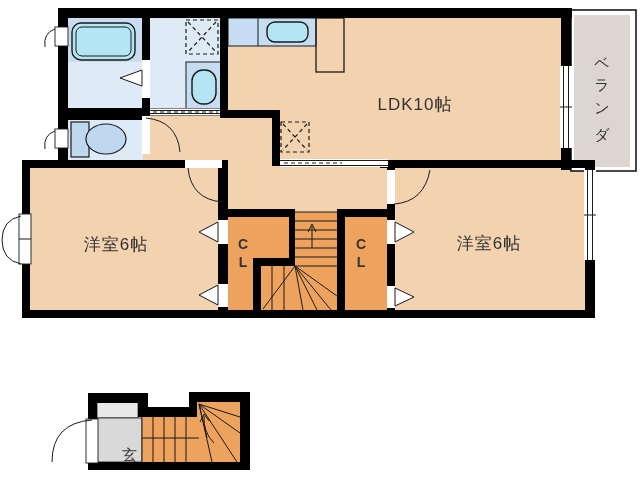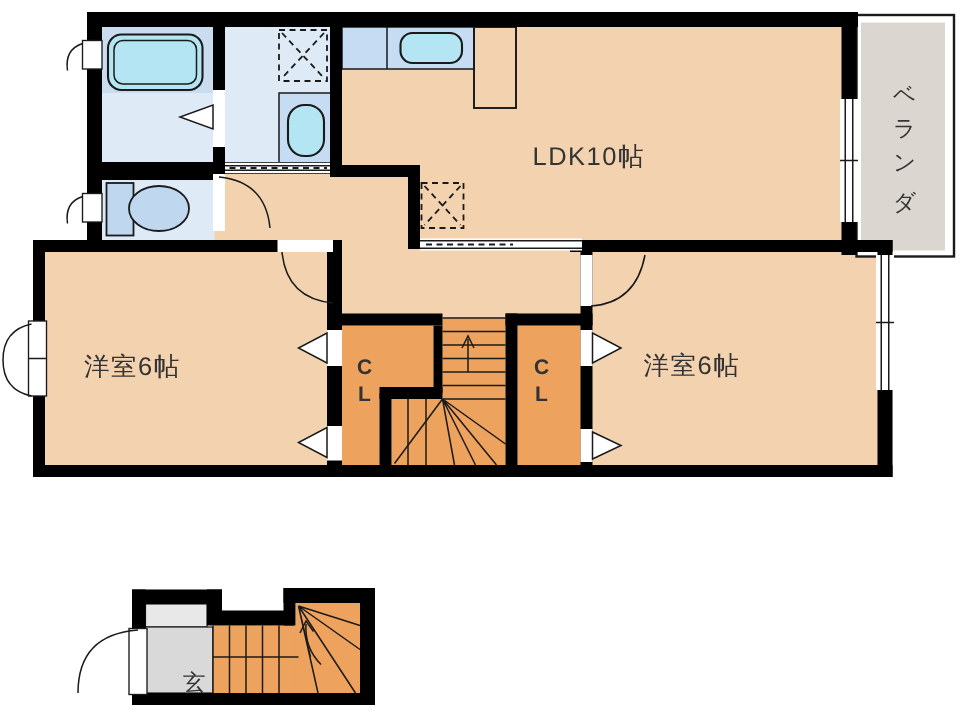--- a/index.html
+++ b/index.html
@@ -1,20 +1,20 @@
 <!DOCTYPE html>
 <html style="--wall: #000000; --line: #1a1a1a; --floor: #f3d2b0; --closet: #eda25d; --water_light: #dfeaf7; --water_mid: #c9dcf0; --counter: #c6dcf2; --fixture: #b4e5f2; --fixture2: #bfd8ef; --veranda: #dcd6d0; --entrance: #d9d9d9; --entrance_step: #e8e8e8; --label: #333333;"><head>
 <meta charset="utf-8">
 <style>
   html,body{margin:0;padding:0;background:#ffffff;}
   #stage{position:relative;width:640px;height:480px;background:#fff;overflow:hidden;
          font-family:"Liberation Sans", sans-serif;}
   #plan-svg{position:absolute;left:0;top:0;}
   .lbl{position:absolute;color:var(--label);font-size:17px;letter-spacing:1px;
-       white-space:nowrap;}
+       text-align:center;white-space:nowrap;}
   .lbl-cl{position:absolute;color:var(--label);font-size:14px;font-weight:bold;
           line-height:18px;text-align:center;width:16px;}
   .lbl-cl span{display:block;}
   .lbl-vert{position:absolute;color:var(--label);font-size:15px;letter-spacing:6px;
             writing-mode:vertical-rl;text-orientation:upright;}
   .lbl-genkan{position:absolute;color:var(--label);font-size:15px;}
   
   .wall{fill:var(--wall);}
   .floor{fill:var(--floor);}
   .mask{fill:#ffffff;}

